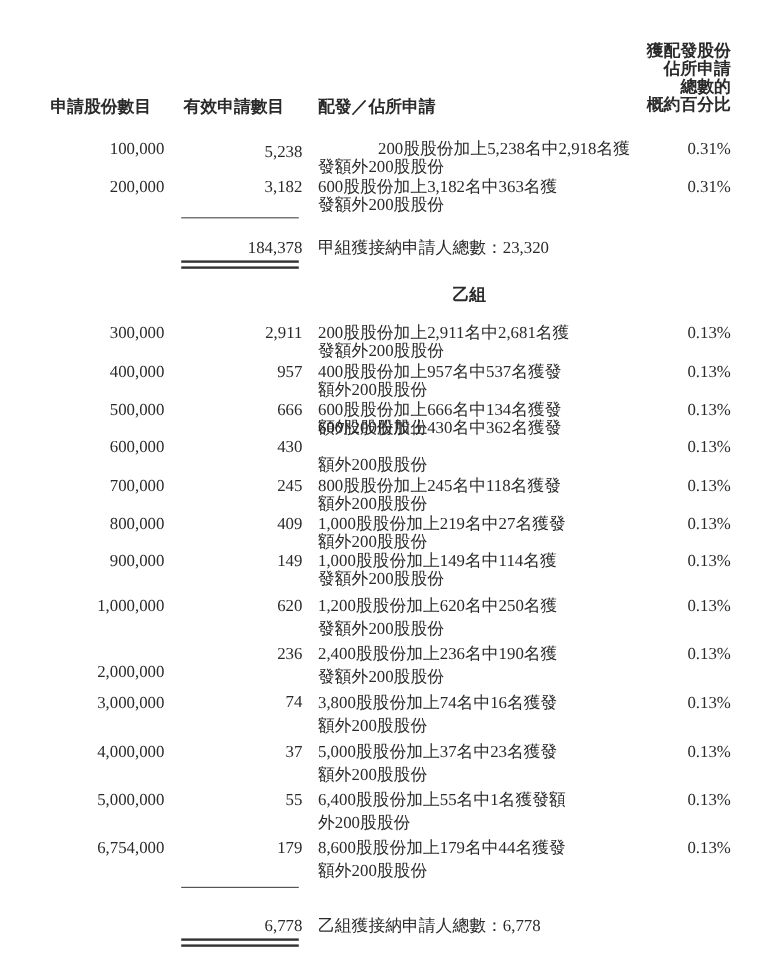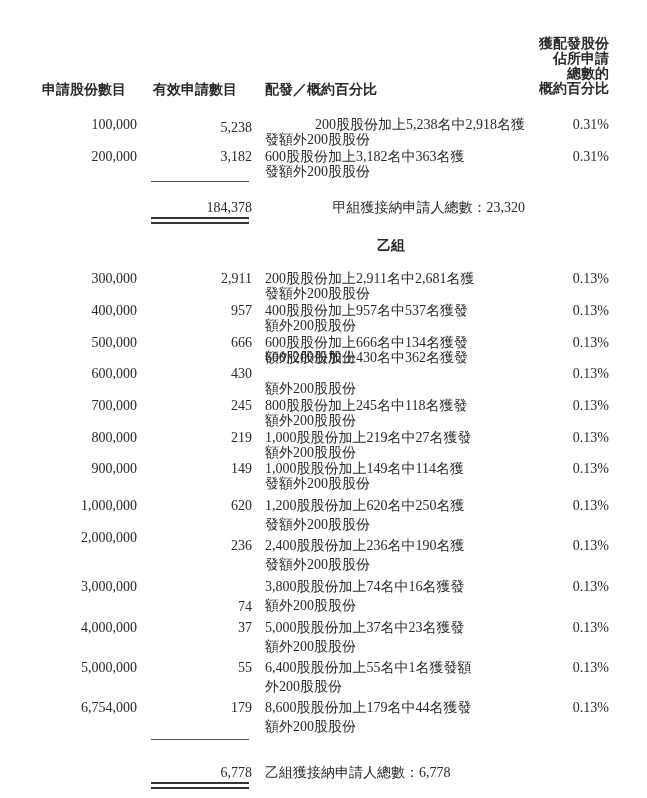--- a/index.html
+++ b/index.html
@@ -19,21 +19,21 @@
   .rule { position: absolute; left: 151px; width: 98px; border-top: 1px solid #555; }
   .drule { position: absolute; left: 151px; width: 98px; height: 3px; border-top: 2px solid #333; border-bottom: 2px solid #333; }
   .group { position: absolute; left: 377px; top: 237px; font-family: "DejaVu Sans", "Liberation Sans", sans-serif; font-weight: bold; font-size: 14px; }
 </style>
 </head>
 <body>
 
 <div>
   <div class="hdr hdr-c1">申請股份數目</div>
   <div class="hdr hdr-c2">有效申請數目</div>
-  <div class="hdr hdr-c3">配發／概約百分比</div>
+  <div class="hdr hdr-c3">配發／佔所申請</div>
   <div class="hdr hdr-c4">
     <div>獲配發股份</div>
     <div>佔所申請</div>
     <div>總數的</div>
     <div>概約百分比</div>
   </div>
 
   <div id="group-a">
       <div>
         <div class="cell c1" style="top: 117px;">100,000</div>
@@ -44,21 +44,21 @@
       </div>
       <div>
         <div class="cell c1" style="top: 149px;">200,000</div>
         <div class="cell c2" style="top: 149px;">3,182</div>
         <div class="cell c3" style="top: 149px;">600股股份加上3,182名中363名獲</div>
         <div class="cell c3" style="top: 164px;">發額外200股股份</div>
         <div class="cell c4" style="top: 149px;">0.31%</div>
       </div>
       <div class="rule" style="top: 181px;"></div>
       <div class="cell c2" style="top: 200px;">184,378</div>
-      <div class="cell c3" style="top: 200px; text-align: right;">甲組獲接納申請人總數：23,320</div>
+      <div class="cell c3" style="top: 200px;">甲組獲接納申請人總數：23,320</div>
       <div class="drule" style="top: 217px;"></div>
     </div>
   <div class="group">乙組</div>
   <div id="group-b">
       <div>
         <div class="cell c1" style="top: 271px;">300,000</div>
         <div class="cell c2" style="top: 271px;">2,911</div>
         <div class="cell c3" style="top: 271px;">200股股份加上2,911名中2,681名獲</div>
         <div class="cell c3" style="top: 286px;">發額外200股股份</div>
         <div class="cell c4" style="top: 271px;">0.13%</div>
@@ -86,49 +86,49 @@
       </div>
       <div>
         <div class="cell c1" style="top: 398px;">700,000</div>
         <div class="cell c2" style="top: 398px;">245</div>
         <div class="cell c3" style="top: 398px;">800股股份加上245名中118名獲發</div>
         <div class="cell c3" style="top: 413px;">額外200股股份</div>
         <div class="cell c4" style="top: 398px;">0.13%</div>
       </div>
       <div>
         <div class="cell c1" style="top: 430px;">800,000</div>
-        <div class="cell c2" style="top: 430px;">219</div>
+        <div class="cell c2" style="top: 430px;">409</div>
         <div class="cell c3" style="top: 430px;">1,000股股份加上219名中27名獲發</div>
         <div class="cell c3" style="top: 445px;">額外200股股份</div>
         <div class="cell c4" style="top: 430px;">0.13%</div>
       </div>
       <div>
         <div class="cell c1" style="top: 461px;">900,000</div>
         <div class="cell c2" style="top: 461px;">149</div>
         <div class="cell c3" style="top: 461px;">1,000股股份加上149名中114名獲</div>
         <div class="cell c3" style="top: 476px;">發額外200股股份</div>
         <div class="cell c4" style="top: 461px;">0.13%</div>
       </div>
       <div>
         <div class="cell c1" style="top: 498px; margin-left: 28px;">1,000,000</div>
         <div class="cell c2" style="top: 498px;">620</div>
         <div class="cell c3" style="top: 498px;">1,200股股份加上620名中250名獲</div>
         <div class="cell c3" style="top: 517px;">發額外200股股份</div>
         <div class="cell c4" style="top: 498px;">0.13%</div>
       </div>
       <div>
-        <div class="cell c1" style="top: 530px;">2,000,000</div>
+        <div class="cell c1" style="top: 553px;">2,000,000</div>
         <div class="cell c2" style="top: 538px;">236</div>
         <div class="cell c3" style="top: 538px;">2,400股股份加上236名中190名獲</div>
         <div class="cell c3" style="top: 557px;">發額外200股股份</div>
         <div class="cell c4" style="top: 538px;">0.13%</div>
       </div>
       <div>
         <div class="cell c1" style="top: 579px;">3,000,000</div>
-        <div class="cell c2" style="top: 599px;">74</div>
+        <div class="cell c2" style="top: 578px;">74</div>
         <div class="cell c3" style="top: 579px;">3,800股股份加上74名中16名獲發</div>
         <div class="cell c3" style="top: 598px;">額外200股股份</div>
         <div class="cell c4" style="top: 579px;">0.13%</div>
       </div>
       <div>
         <div class="cell c1" style="top: 620px;">4,000,000</div>
         <div class="cell c2" style="top: 620px;">37</div>
         <div class="cell c3" style="top: 620px;">5,000股股份加上37名中23名獲發</div>
         <div class="cell c3" style="top: 639px;">額外200股股份</div>
         <div class="cell c4" style="top: 620px;">0.13%</div>

